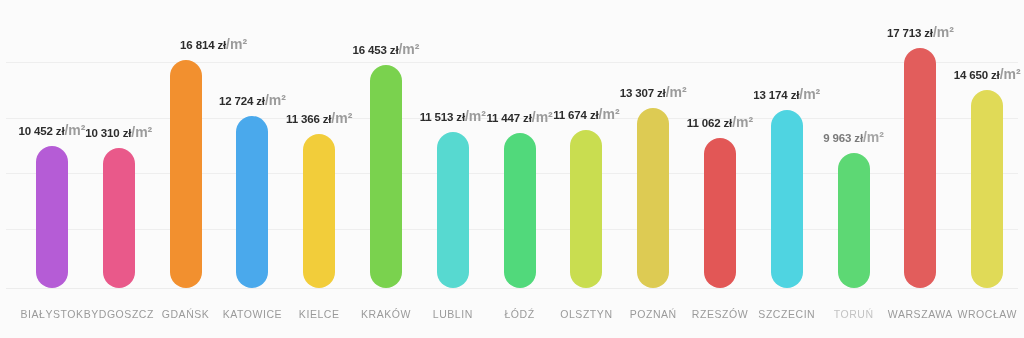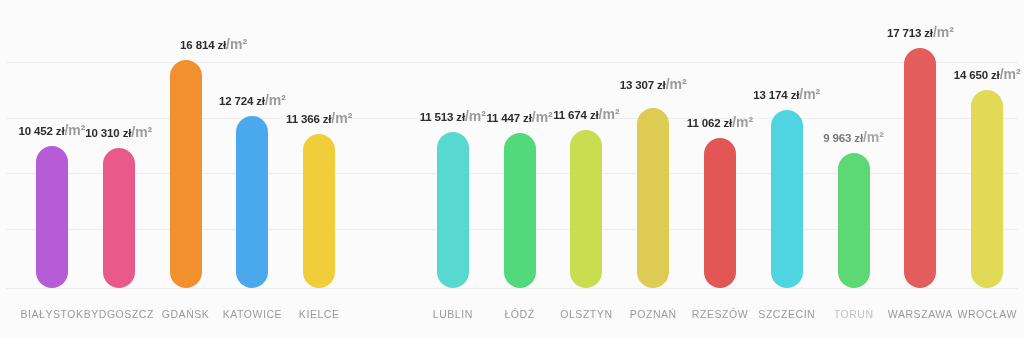--- a/index.html
+++ b/index.html
@@ -134,38 +134,43 @@
       <div class="bar-group" style="left: 220.4px;">
         <div class="bar" style="height: 172px; bottom: 50px; background: rgb(74, 169, 236);"></div>
         <div class="value-label" style="bottom: 231px;"><span class="amount">12 724 zł</span><span class="unit">/m²</span></div>
         <div class="cat-label">KATOWICE</div>
       </div>
       <div class="bar-group" style="left: 287.2px;">
         <div class="bar" style="height: 154px; bottom: 50px; background: rgb(242, 205, 58);"></div>
         <div class="value-label" style="bottom: 213px;"><span class="amount">11 366 zł</span><span class="unit">/m²</span></div>
         <div class="cat-label">KIELCE</div>
       </div>
+      <div class="bar-group" style="left: 354px;">
+        <div class="bar" style="height: 223px; bottom: 50px; background: rgb(122, 210, 78);"></div>
+        <div class="value-label" style="bottom: 282px;"><span class="amount">16 453 zł</span><span class="unit">/m²</span></div>
+        <div class="cat-label">KRAKÓW</div>
+      </div>
       <div class="bar-group" style="left: 420.8px;">
         <div class="bar" style="height: 156px; bottom: 50px; background: rgb(87, 217, 208);"></div>
         <div class="value-label" style="bottom: 215px;"><span class="amount">11 513 zł</span><span class="unit">/m²</span></div>
         <div class="cat-label">LUBLIN</div>
       </div>
       <div class="bar-group" style="left: 487.6px;">
         <div class="bar" style="height: 155px; bottom: 50px; background: rgb(81, 217, 123);"></div>
         <div class="value-label" style="bottom: 214px;"><span class="amount">11 447 zł</span><span class="unit">/m²</span></div>
         <div class="cat-label">ŁÓDŹ</div>
       </div>
       <div class="bar-group" style="left: 554.4px;">
         <div class="bar" style="height: 158px; bottom: 50px; background: rgb(201, 221, 80);"></div>
         <div class="value-label" style="bottom: 217px;"><span class="amount">11 674 zł</span><span class="unit">/m²</span></div>
         <div class="cat-label">OLSZTYN</div>
       </div>
       <div class="bar-group" style="left: 621.2px;">
         <div class="bar" style="height: 180px; bottom: 50px; background: rgb(221, 203, 83);"></div>
-        <div class="value-label" style="bottom: 247px;"><span class="amount">13 307 zł</span><span class="unit">/m²</span></div>
+        <div class="value-label" style="bottom: 239px;"><span class="amount">13 307 zł</span><span class="unit">/m²</span></div>
         <div class="cat-label">POZNAŃ</div>
       </div>
       <div class="bar-group" style="left: 688px;">
         <div class="bar" style="height: 150px; bottom: 50px; background: rgb(226, 87, 86);"></div>
         <div class="value-label" style="bottom: 209px;"><span class="amount">11 062 zł</span><span class="unit">/m²</span></div>
         <div class="cat-label">RZESZÓW</div>
       </div>
       <div class="bar-group" style="left: 754.8px;">
         <div class="bar" style="height: 178px; bottom: 50px; background: rgb(79, 212, 225);"></div>
         <div class="value-label" style="bottom: 237px;"><span class="amount">13 174 zł</span><span class="unit">/m²</span></div>

